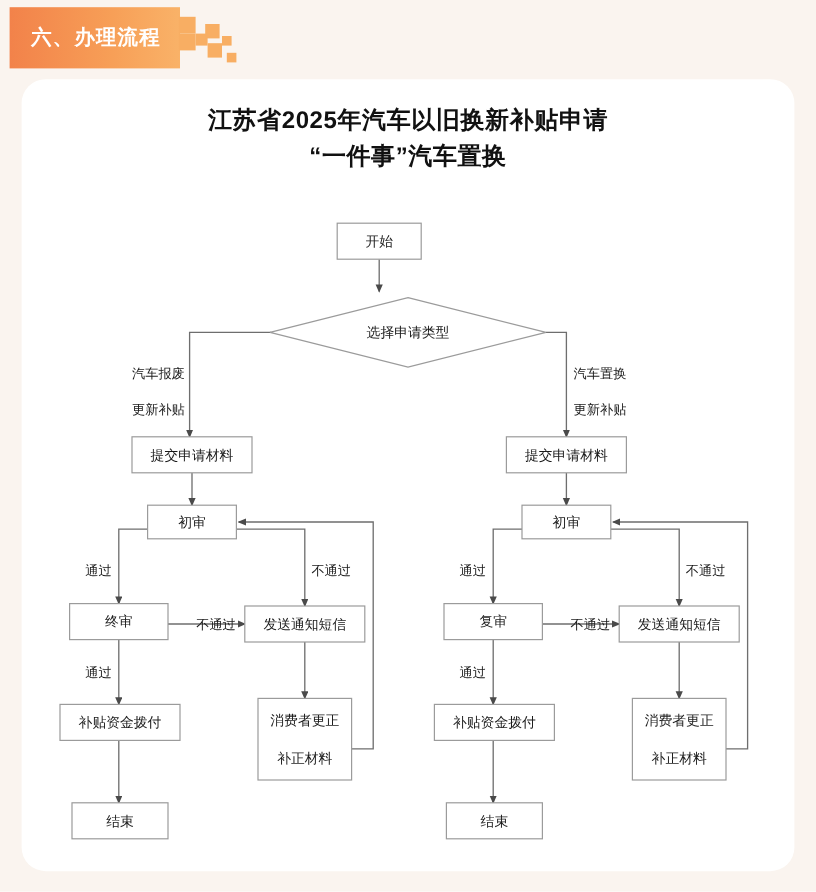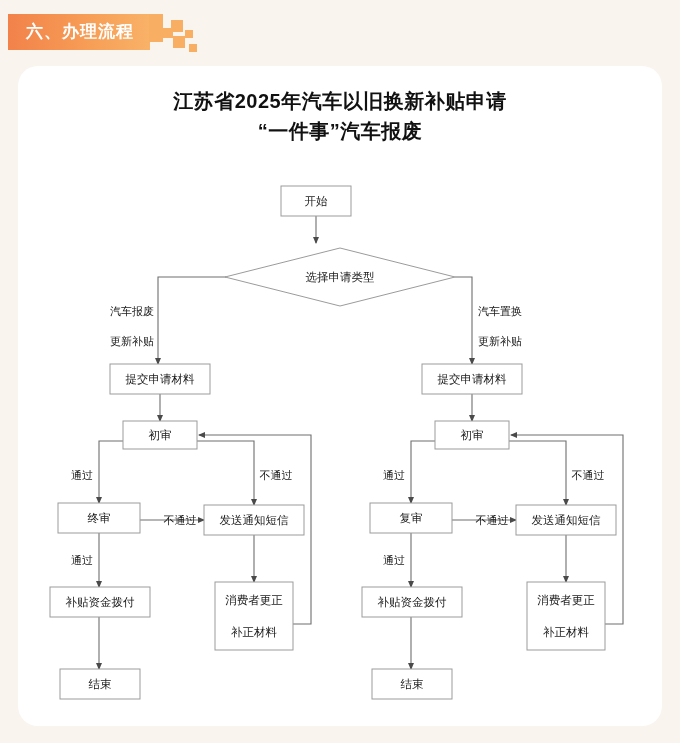--- a/index.html
+++ b/index.html
@@ -10,21 +10,21 @@
     overflow:hidden;
     position:relative;
   }
   
   #section-header{
     position:absolute;left:8px;top:14px;
     height:35px;
     display:flex;align-items:center;
   }
   #header-tag{
-    height:36px;
+    height:51px;
     padding:0 16px 0 18px;
     display:flex;align-items:center;
     background:linear-gradient(90deg,#f2824a 0%,#f79f57 60%,#f9b268 100%);
     color:#ffffff;
     font-size:17px;
     font-weight:bold;
     letter-spacing:1px;
     white-space:nowrap;
   }
   #header-decor{
@@ -85,21 +85,21 @@
       <i style="left: 22px; top: 10px; width: 12px; height: 12px; background: rgb(248, 174, 99);"></i>
       <i style="left: 36px; top: 20px; width: 8px; height: 8px; background: rgb(248, 174, 99);"></i>
       <i style="left: 24px; top: 26px; width: 12px; height: 12px; background: rgb(248, 174, 99);"></i>
       <i style="left: 40px; top: 34px; width: 8px; height: 8px; background: rgb(248, 174, 99);"></i>
     </div>
 </div>
 
 <div id="content-card">
   <div id="chart-title">
     <span class="line">江苏省2025年汽车以旧换新补贴申请</span>
-    <span class="line">“一件事”汽车报废</span>
+    <span class="line">“一件事”汽车置换</span>
   </div>
 </div>
 
 <svg id="flowchart" viewBox="0 0 680 743">
   <defs>
     <marker id="arrowhead" markerWidth="7" markerHeight="7" refX="6" refY="3" orient="auto" markerUnits="userSpaceOnUse">
       <path d="M0,0 L7,3 L0,6 z" fill="#4a4a4a"></path>
     </marker>
   </defs>
   <g id="edges-layer">

